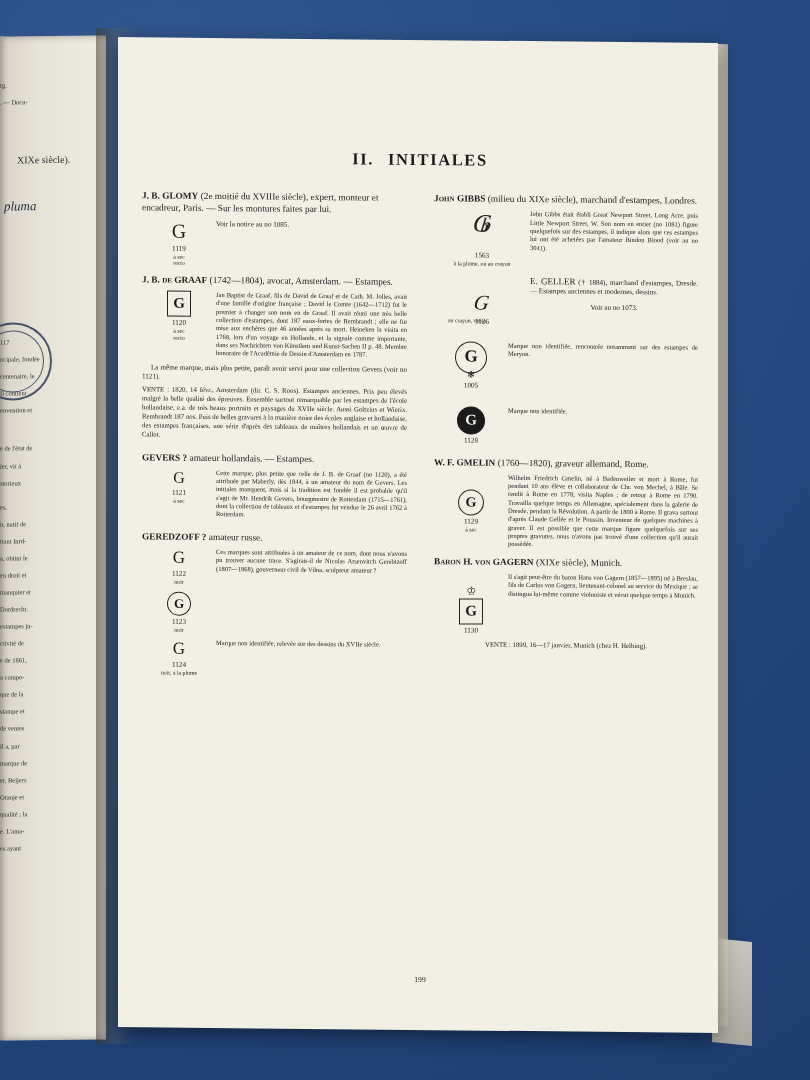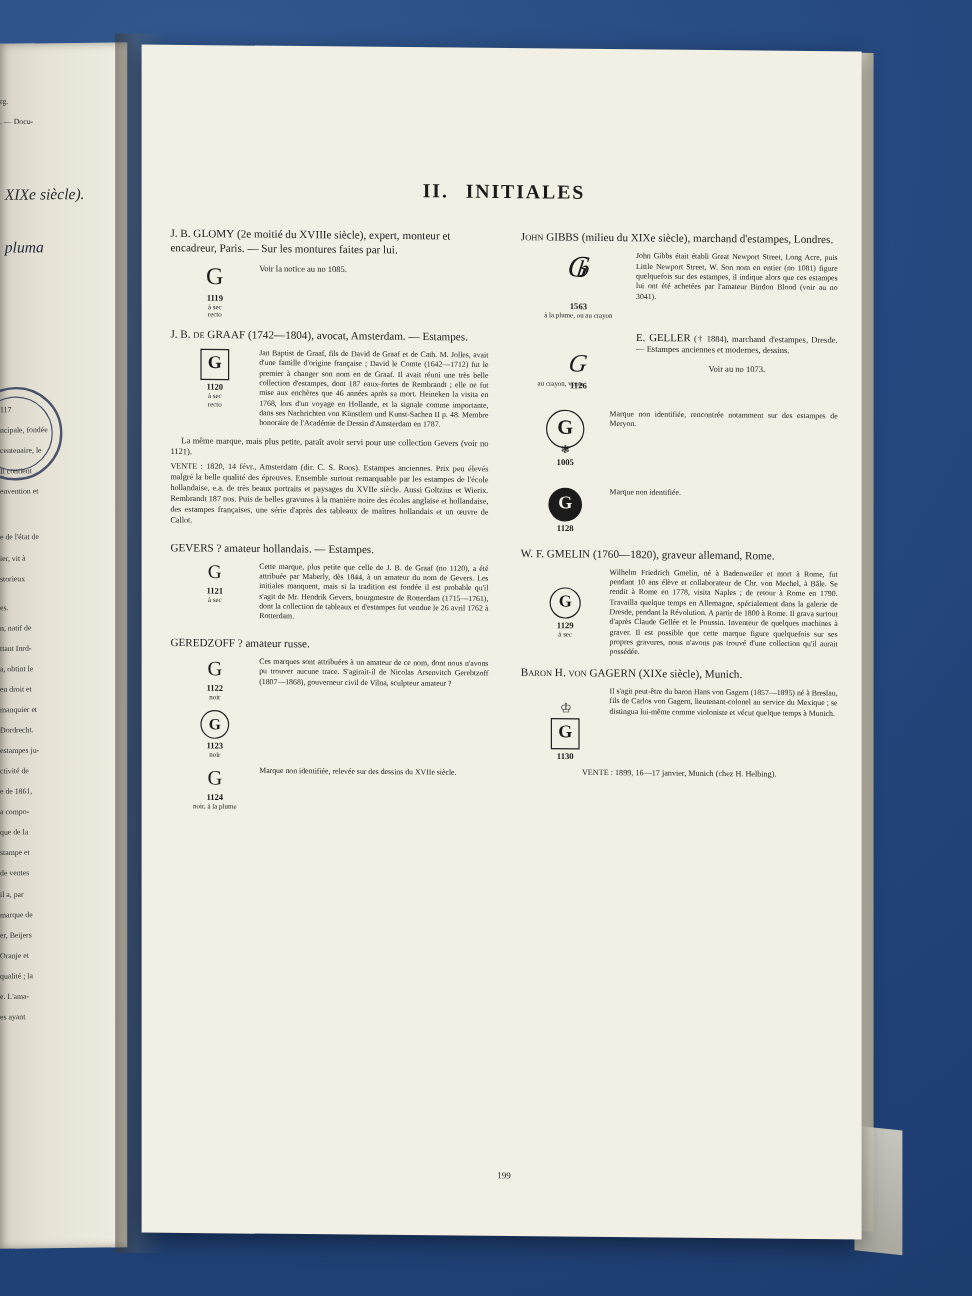--- a/index.html
+++ b/index.html
@@ -32,21 +32,21 @@
   }
   .left-page .lp-inner p{margin:0 0 7px 0;}
   .lp-stamp{
     position:absolute;left:-26px;top:286px;width:74px;height:74px;border:2px solid #2f3b57;
     border-radius:50%;opacity:.85;
   }
   .lp-stamp:after{
     content:"";position:absolute;left:6px;top:6px;right:6px;bottom:6px;border:1px solid #2f3b57;border-radius:50%;
   }
   .lp-script{position:absolute;left:4px;top:150px;font-family:"Liberation Serif",serif;font-style:italic;font-size:13px;color:#1f2740;margin-top:12px;}
-  .lp-top{position:absolute;left:4px;top:118px;font-size:13px;color:#2c2c2c;font-style:italic;}
+  .lp-top{position:absolute;left:17px;top:118px;font-size:10px;color:#2c2c2c;}
   
   .gutter{
     position:absolute;left:96px;top:28px;width:42px;height:1016px;
     background:linear-gradient(90deg,rgba(60,55,45,.55) 0%,rgba(110,104,90,.28) 45%,rgba(255,255,255,0) 100%);
   }
   
   .right-page{
     position:absolute;left:118px;top:40px;width:600px;height:990px;
     background:#f2efe4;
     box-shadow:0 6px 20px rgba(0,0,0,.45);
@@ -72,29 +72,29 @@
   }
   .heading .num{margin-right:14px;}
   .heading .word{}
   .columns{display:flex;gap:0;}
   .col{width:50%;box-sizing:border-box;}
   .col.left{padding-right:13px;border-right:0;}
   .col.right{padding-left:14px;}
   .entry{margin-bottom:7px;}
   .ehead{font-size:9.3px;font-weight:bold;line-height:1.32;text-indent:0;}
   .ehead .rest{font-weight:normal;}
-  .ehead .sc{font-variant:small-caps;font-weight:normal;}
+  .ehead .sc{font-variant:small-caps;font-weight:bold;}
   .body-txt{font-size:7.1px;line-height:1.35;text-align:justify;margin-top:3px;}
   .body-txt p{margin:0 0 0 0;text-indent:9px;}
   
   .markrow{display:flex;margin:5px 0 6px 0;}
   .markcell{width:74px;flex:0 0 74px;text-align:center;}
   .marktext{flex:1;font-size:7.1px;line-height:1.35;text-align:justify;}
   .marktext.small{font-size:6.5px;line-height:1.28;}
-  .mnum{font-size:7.2px;font-weight:bold;margin-top:2px;}
+  .mnum{font-size:7.2px;font-weight:normal;margin-top:2px;}
   .msub{font-size:5.8px;line-height:1.15;margin-top:1px;}
   .glyph{font-family:"Liberation Serif",serif;}
   .g-plain{font-size:20px;font-style:normal;}
   .g-circle{
     display:inline-block;width:30px;height:30px;border:1.6px solid #222;border-radius:50%;
     line-height:28px;font-size:17px;font-weight:bold;
   }
   .g-circle.filled{background:#1b1b1b;color:#f2efe4;border-color:#1b1b1b;}
   .g-box{
     display:inline-block;width:22px;height:24px;border:1.6px solid #222;

